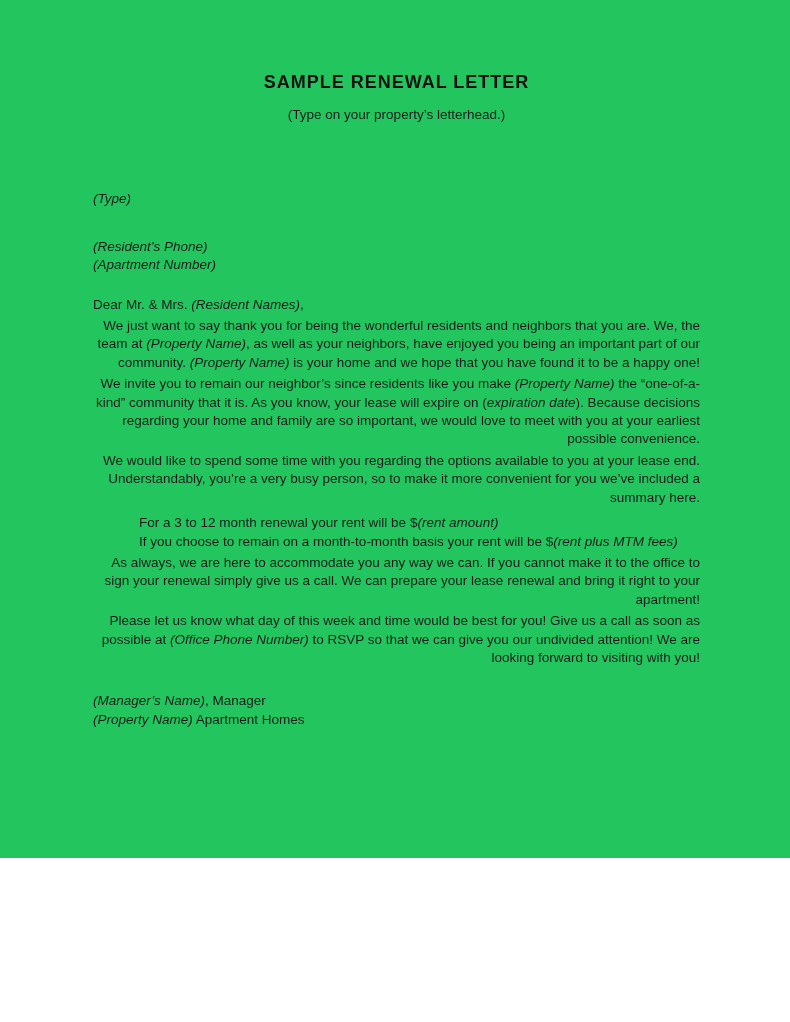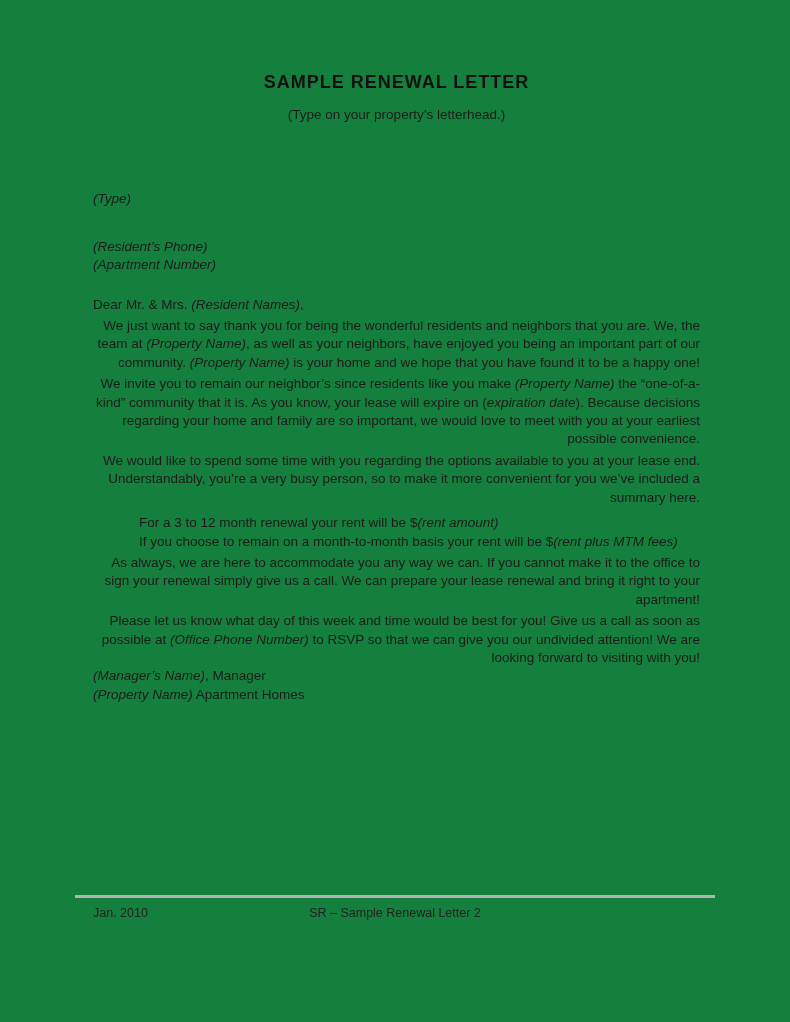--- a/index.html
+++ b/index.html
@@ -3,22 +3,22 @@
 <meta charset="utf-8">
 <style>
   html, body {
     margin: 0;
     padding: 0;
     background: #ffffff;
   }
   .page {
     position: relative;
     width: 790px;
-    height: 1022px;
-    background: #15803d;
+    height: 858px;
+    background: #22c55e;
     font-family: "Liberation Sans", "DejaVu Sans", sans-serif;
     font-size: 13.5px;
     line-height: 18.4px;
     color: #1b1b1b;
     overflow: hidden;
   }
   .content {
     padding: 71px 90px 0 93px;
   }
   p { margin: 0; }
@@ -39,21 +39,21 @@
   .date-line { margin-top: 66px; }
   .recipient { margin-top: 29px; }
   .salutation { margin-top: 21px; }
   .para { margin-top: 3px; text-align: right; }
   .indent-block {
     margin-top: 7px;
     margin-left: 46px;
   }
   .indent-block p { margin: 0; }
   .closing { margin-top: 12px; }
-  .signature { }
+  .signature { margin-top: 25px; }
   em { font-style: italic; }
   .footer {
     position: absolute;
     top: 895px;
     left: 75px;
     width: 640px;
     border-top: 3px solid #b2b2b2;
     padding-top: 6px;
     display: flex;
     align-items: flex-start;

